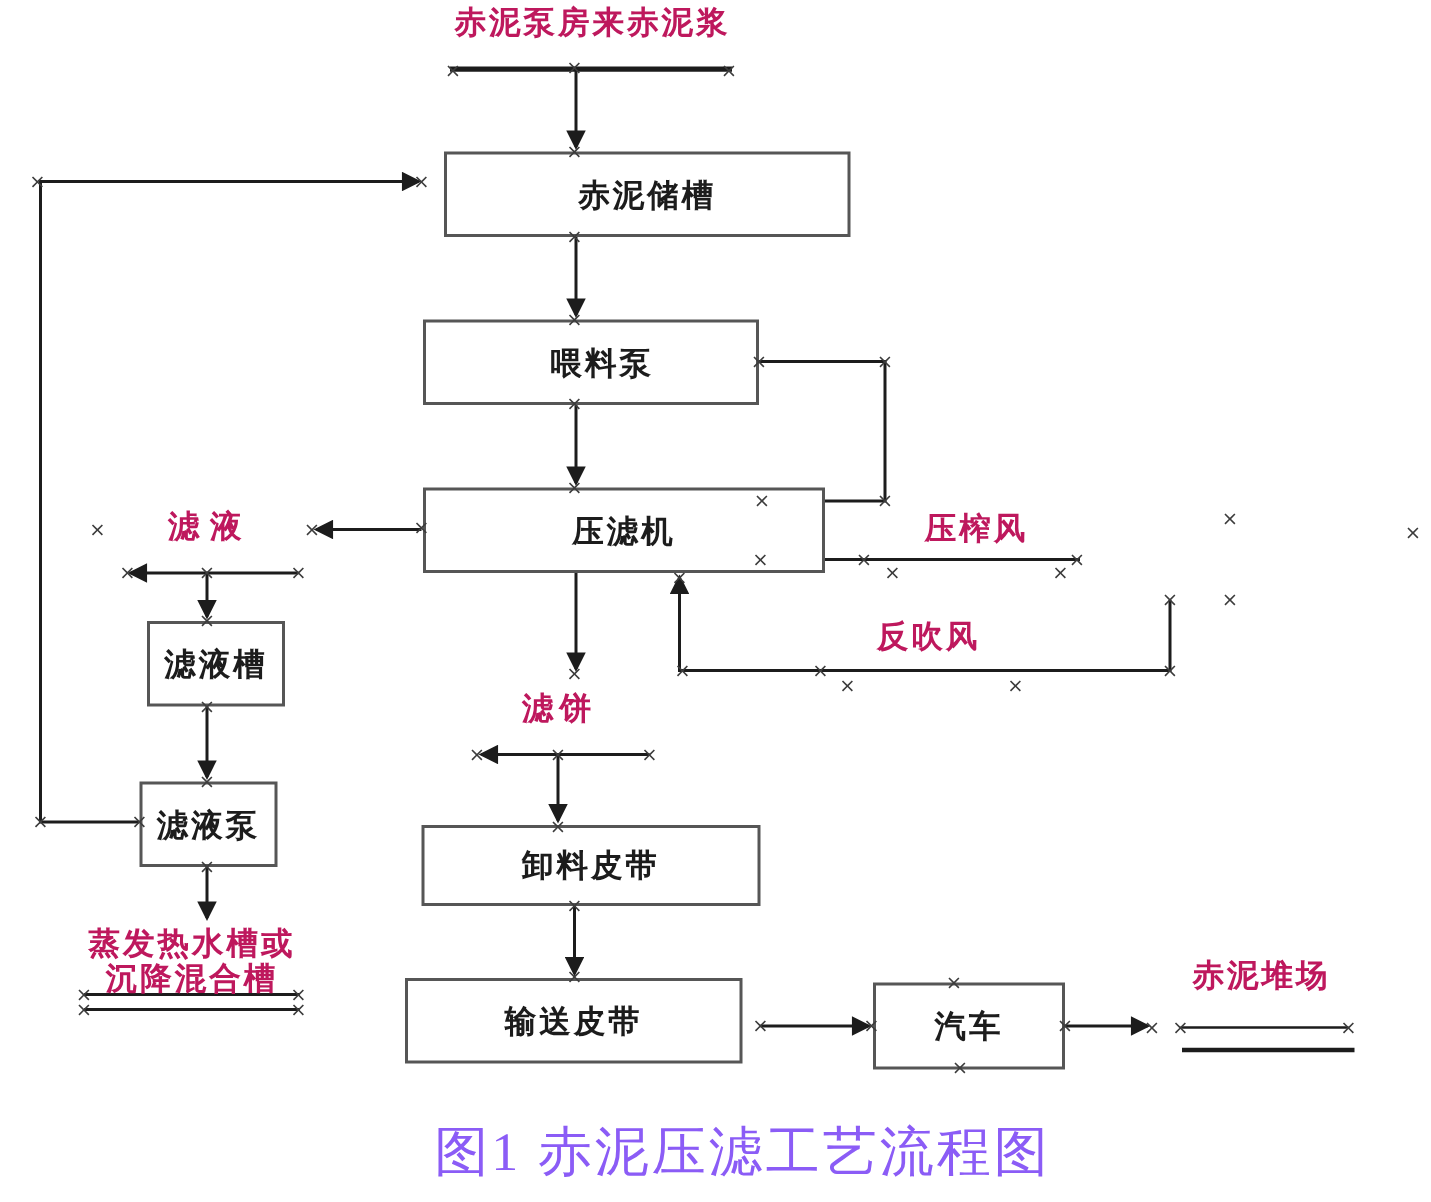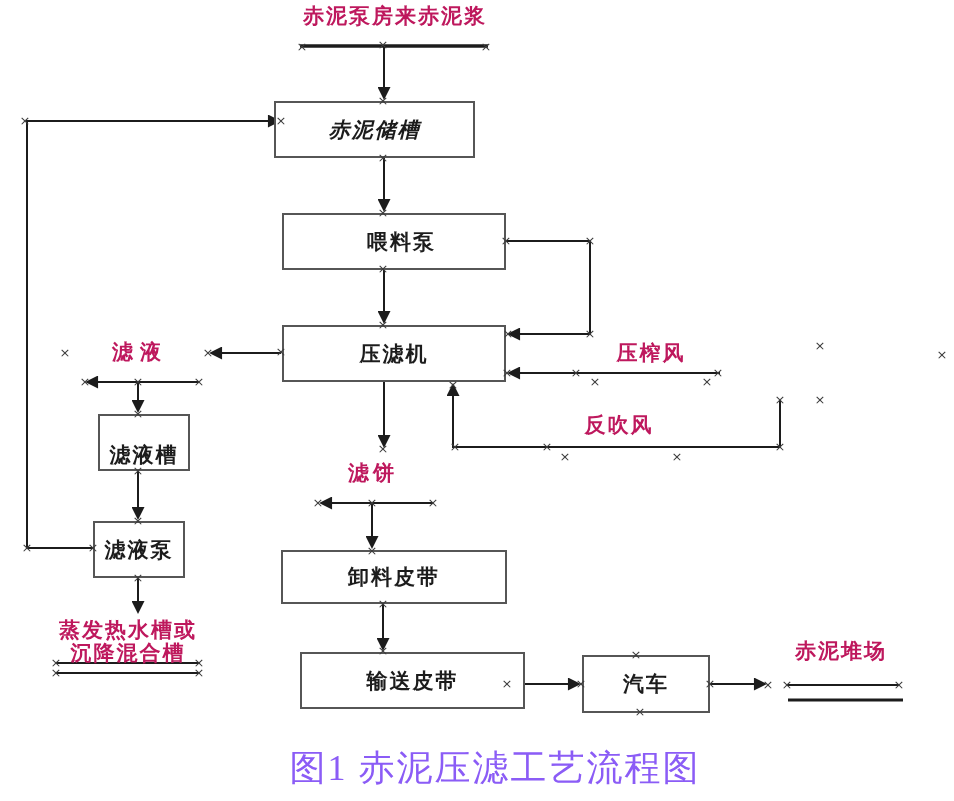--- a/index.html
+++ b/index.html
@@ -60,39 +60,39 @@
       <path d="M710 684 H765" marker-end="url(#arr)"></path>
       <path d="M720 373 H509" marker-end="url(#arr)"></path>
       <path d="M780 400 V447 H453 V385" marker-end="url(#arr)"></path>
       <path d="M787 685 H899" stroke-width="1.8"></path>
       <path d="M788 700 H903" stroke-width="3"></path>
       <path d="M56 663 H200"></path>
       <path d="M56 673 H200"></path>
     </g>
   </svg>
 
-  <div class="node" style="left:274px; top:101px; width:201px; height:57px;font-style:italic;">
+  <div class="node" style="left:296px; top:101px; width:271px; height:57px;">
     <span>赤泥储槽</span>
   </div>
   <div class="node" style="left:282px; top:213px; width:224px; height:57px;padding-left:15px;">
     <span>喂料泵</span>
   </div>
-  <div class="node" style="left:282px; top:325px; width:224px; height:57px;">
+  <div class="node" style="left:282px; top:325px; width:268px; height:57px;">
     <span>压滤机</span>
   </div>
-  <div class="node" style="left:98px; top:414px; width:92px; height:57px;align-items:flex-end;">
+  <div class="node" style="left:98px; top:414px; width:92px; height:57px;">
     <span>滤液槽</span>
   </div>
   <div class="node" style="left:281px; top:550px; width:226px; height:54px;">
     <span>卸料皮带</span>
   </div>
   <div class="node" style="left:93px; top:521px; width:92px; height:57px;">
     <span>滤液泵</span>
   </div>
-  <div class="node" style="left:300px; top:652px; width:225px; height:57px;text-align:center;">
+  <div class="node" style="left:270px; top:652px; width:225px; height:57px;text-align:center;">
     <span>输送皮带</span>
   </div>
   <div class="node" style="left:582px; top:655px; width:128px; height:58px;">
     <span>汽车</span>
   </div>
 
   <div class="lbl" style="left:297px; top:4px; width:196px;">赤泥泵房来赤泥浆</div>
   <div class="lbl" style="left:105px; top:340px; width:70px; letter-spacing:7px;">滤液</div>
   <div class="lbl" style="left:342px; top:461px; width:62px; letter-spacing:4px;text-align:center;">滤饼</div>
   <div class="lbl" style="left:610px; top:341px; width:82px;">压榨风</div>

